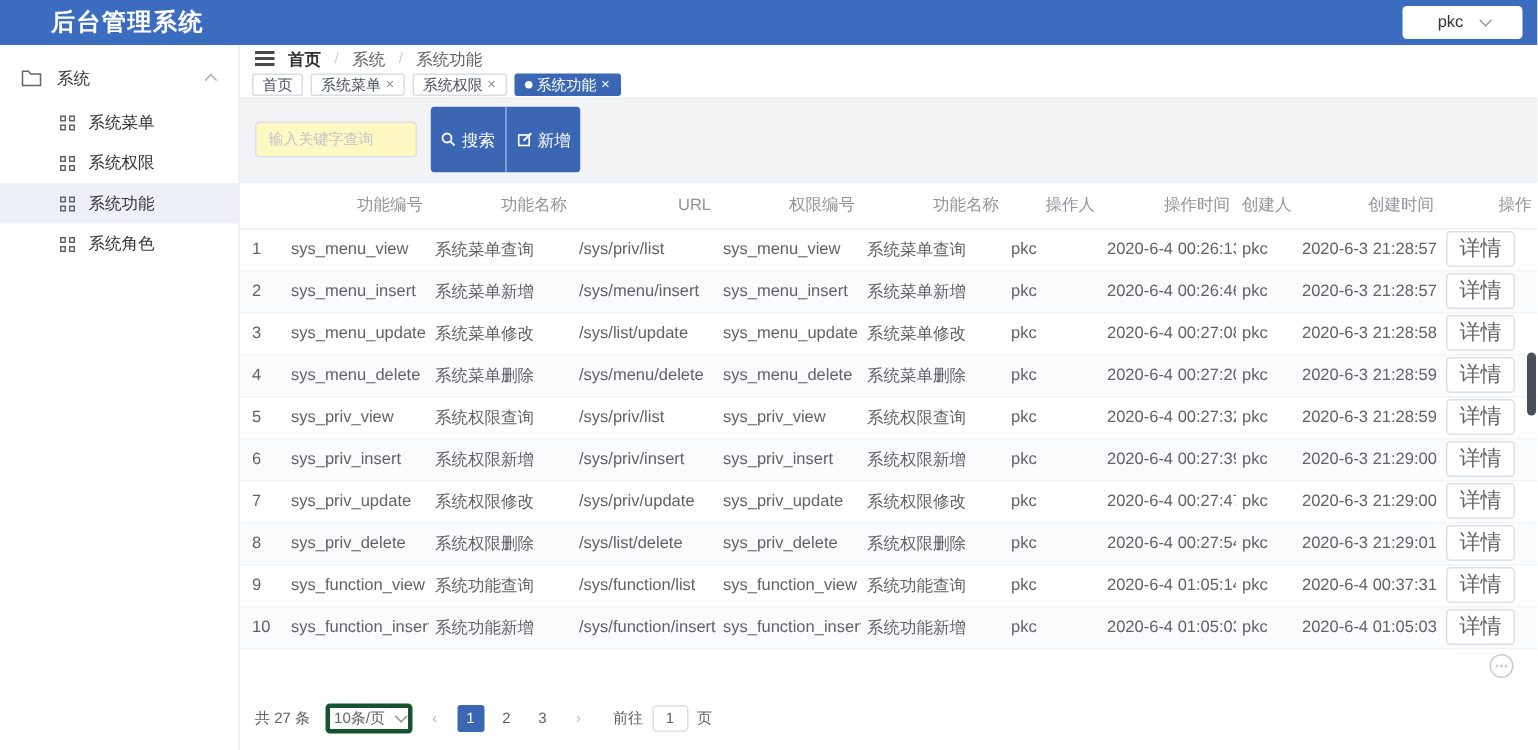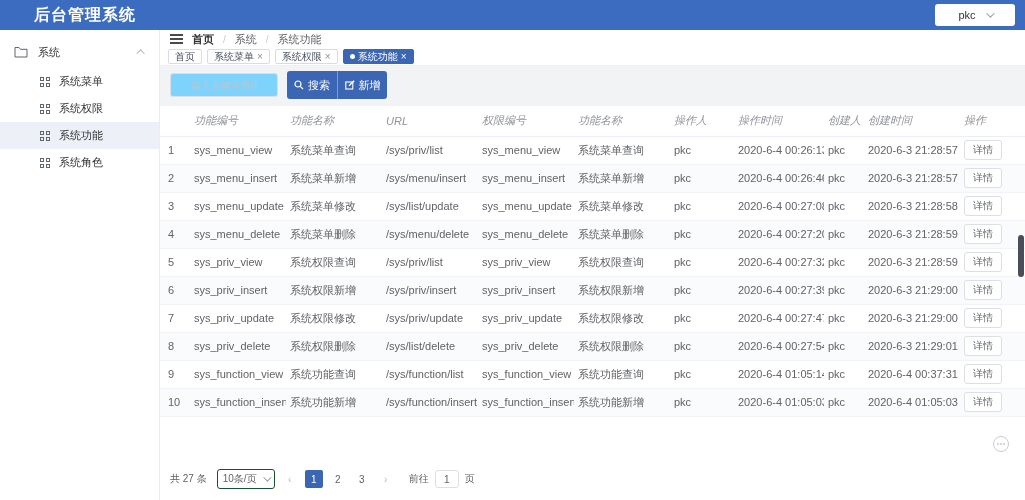--- a/index.html
+++ b/index.html
@@ -45,43 +45,43 @@
   .tag { height:15px; display:flex; align-items:center; gap:3px; padding:0 6px;
     border:1px solid #d8dce5; background:#fff; color:#495060; font-size:10px;
     border-radius:2px; cursor:pointer; }
   .tag .x { font-size:10px; line-height:1; color:#8a8f99; }
   .tag.active { background:var(--accent); border-color:var(--accent); color:#fff; }
   .tag.active .x { color:#fff; }
   .tag-dot { width:5px; height:5px; border-radius:50%; background:#fff; }
   
   .search-row { background:#f2f3f5; padding:5px 10px 7px; display:flex; align-items:center; }
   .search-input { width:108px; height:24px; border:1px solid #dcdfe6; border-radius:3px;
-    padding:0 20px; font-size:10px; color:#606266; outline:none; background:#7dd3fc; }
+    padding:0 8px; font-size:10px; color:#606266; outline:none; background:#fef9c3; }
   .search-input::placeholder { color:#c0c4cc; }
-  .btn-block { display:flex; margin-left:9px; height:28px; border-radius:3px; overflow:hidden; }
+  .btn-block { display:flex; margin-left:9px; height:44px; border-radius:3px; overflow:hidden; }
   .btn { background:var(--accent); border:none; color:#fff; font-size:11px; width:50px;
     display:flex; align-items:center; justify-content:center; gap:4px; cursor:pointer; }
   .btn + .btn { border-left:1px solid rgba(255,255,255,.35); }
   .btn svg { flex-shrink:0; }
   
   .table-wrap { flex:1; overflow:hidden; }
   table { width:100%; border-collapse:collapse; table-layout:fixed; }
-  th { height:30px; font-size:11px; font-weight:normal; color:#909399; text-align:left;
-    border-bottom:1px solid #ebeef5; padding:0 4px; white-space:nowrap; overflow:hidden;font-style:italic; }
+  th { height:30px; font-size:11px; font-weight:normal; color:#909399; text-align:right;
+    border-bottom:1px solid #ebeef5; padding:0 4px; white-space:nowrap; overflow:hidden; }
   td { height:28px; font-size:11px; color:#606266; border-bottom:1px solid #f1f3f6;
     padding:0 4px; white-space:nowrap; overflow:hidden; }
   tbody tr:nth-child(even) { background:#fafbfc; }
   td.idx { padding-left:8px; }
-  .detail-btn { font-size:10px; color:#606266; background:#fff; border:1px solid #dcdfe6;
+  .detail-btn { font-size:14px; color:#606266; background:#fff; border:1px solid #dcdfe6;
     border-radius:3px; padding:2px 8px; cursor:pointer;text-align:right; }
   
   .pager { height:26px; display:flex; align-items:center; gap:6px; padding:0 10px 16px;
     font-size:10px; color:#606266; }
   .pager .total { margin-right:4px; }
-  .size-select { width:58px; height:20px; border:1px solid #14532d; border-radius:3px;
+  .size-select { width:58px; height:20px; border:3px solid #14532d; border-radius:3px;
     background:#fff; display:flex; align-items:center; justify-content:center; gap:6px;
     color:#606266; cursor:pointer; }
   .pg-arrow { width:18px; height:18px; display:flex; align-items:center; justify-content:center;
     cursor:pointer; color:#b4b9c2; }
   .pg-num { min-width:18px; height:18px; display:flex; align-items:center; justify-content:center;
     border-radius:2px; cursor:pointer; color:#606266; }
   .pg-num.active { background:var(--accent); color:#fff; }
   .goto-input { width:24px; height:18px; border:1px solid #dcdfe6; border-radius:3px;
     text-align:center; font-size:10px; color:#606266; outline:none; }
   

